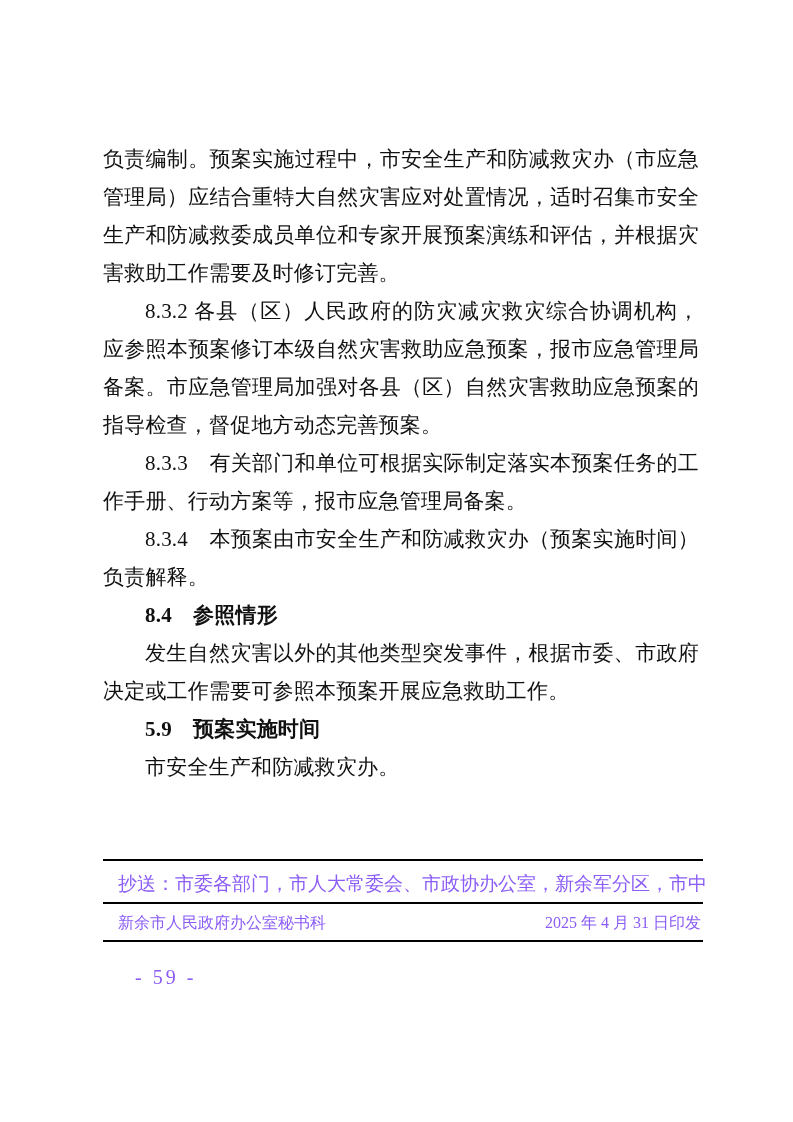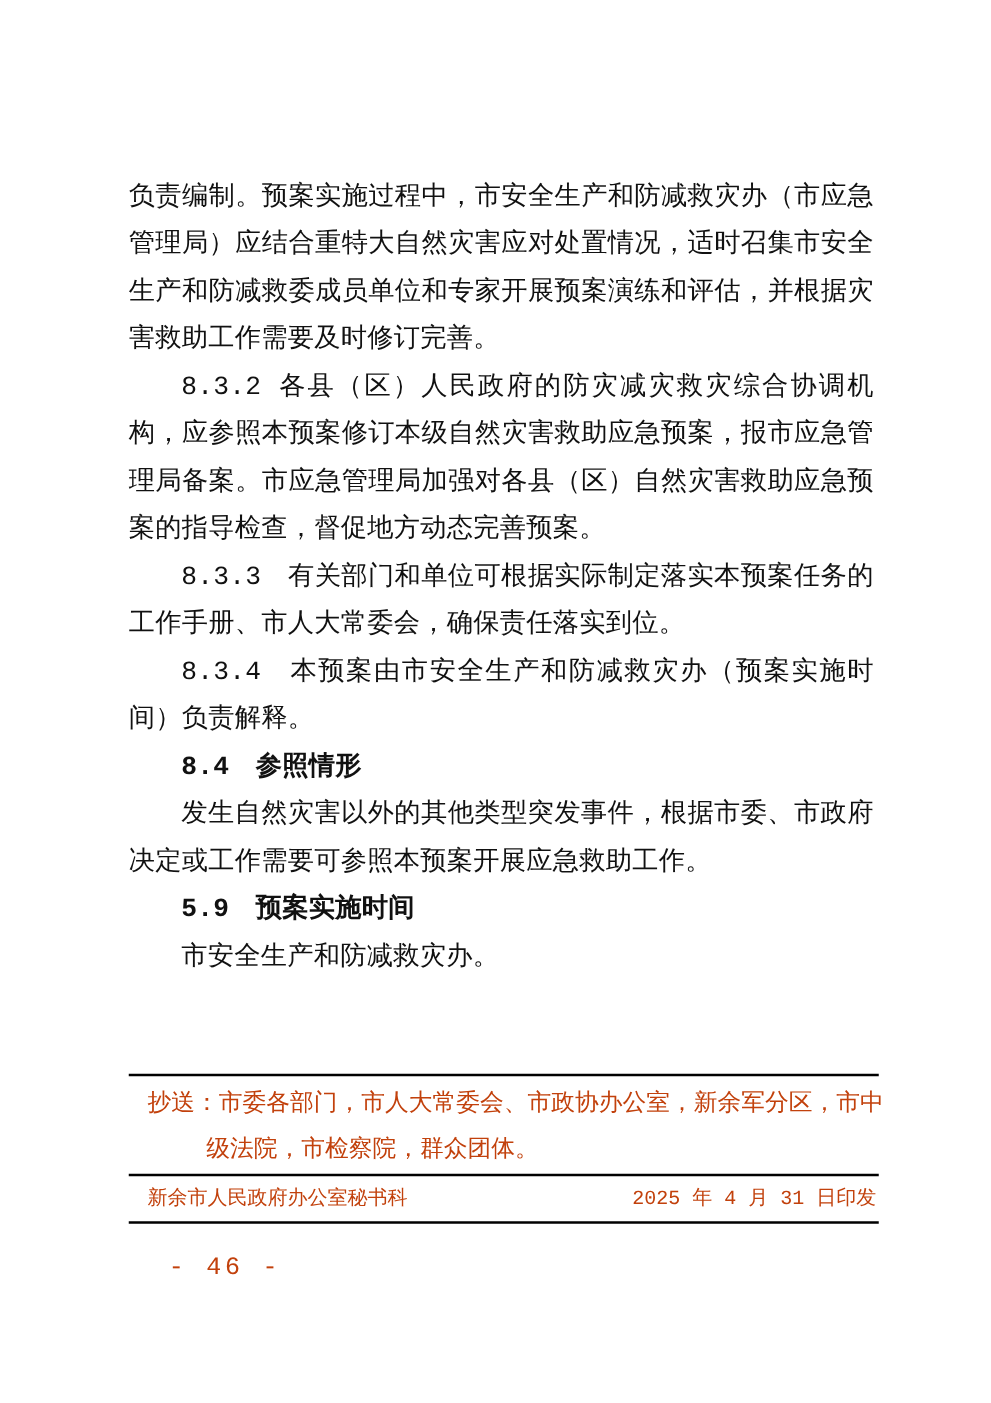--- a/index.html
+++ b/index.html
@@ -5,21 +5,21 @@
   html, body {
     margin: 0;
     padding: 0;
     background: #ffffff;
   }
   .page {
     position: relative;
     width: 793px;
     height: 1122px;
     background: #ffffff;
-    font-family: Liberation Mono, monospace;
+    font-family: Liberation Serif, serif;
     color: #111111;
     overflow: hidden;
   }
   .content {
     position: absolute;
     left: 103px;
     top: 140px;
     width: 596px;
     font-size: 21px;
     line-height: 38px;
@@ -38,21 +38,21 @@
     text-indent: 2em;
     font-weight: 700;
     text-align: left;
   }
   .footer {
     position: absolute;
     left: 103px;
     top: 859px;
     width: 600px;
     font-size: 19px;
-    color: #c2410c;
+    color: #8b5cf6;
   }
   .cc-block {
     border-top: 2px solid #000000;
     padding: 4px 0 0 15px;
     line-height: 37px;
   }
   .cc-line-2 {
     padding-left: 47px;
   }
   .cc-line {
@@ -76,33 +76,32 @@
   }
 </style>
 </head>
 <body>
 
 <div class="page">
 
   <div class="content">
     <p class="para no-indent">负责编制。预案实施过程中，市安全生产和防减救灾办（市应急管理局）应结合重特大自然灾害应对处置情况，适时召集市安全生产和防减救委成员单位和专家开展预案演练和评估，并根据灾害救助工作需要及时修订完善。</p>
     <p class="para">8.3.2 各县（区）人民政府的防灾减灾救灾综合协调机构，应参照本预案修订本级自然灾害救助应急预案，报市应急管理局备案。市应急管理局加强对各县（区）自然灾害救助应急预案的指导检查，督促地方动态完善预案。</p>
-    <p class="para">8.3.3　有关部门和单位可根据实际制定落实本预案任务的工作手册、市人大常委会，确保责任落实到位。</p>
+    <p class="para">8.3.3　有关部门和单位可根据实际制定落实本预案任务的工作手册、行动方案等，报市应急管理局备案。</p>
     <p class="para">8.3.4　本预案由市安全生产和防减救灾办（预案实施时间）负责解释。</p>
     <p class="heading">8.4　参照情形</p>
     <p class="para">发生自然灾害以外的其他类型突发事件，根据市委、市政府决定或工作需要可参照本预案开展应急救助工作。</p>
     <p class="heading">5.9　预案实施时间</p>
     <p class="para">市安全生产和防减救灾办。</p>
   </div>
 
   <div class="footer">
     <div class="cc-block">
       <div class="cc-line">抄送：市委各部门，市人大常委会、市政协办公室，新余军分区，市中</div>
-      <div class="cc-line cc-line-2">级法院，市检察院，群众团体。</div>
     </div>
     <div class="issue-row">
       <span>新余市人民政府办公室秘书科</span>
       <span>2025 年 4 月 31 日印发</span>
     </div>
-    <div class="page-num">- 46 -</div>
+    <div class="page-num">- 59 -</div>
   </div>
 
 </div>
 
 </body></html>

